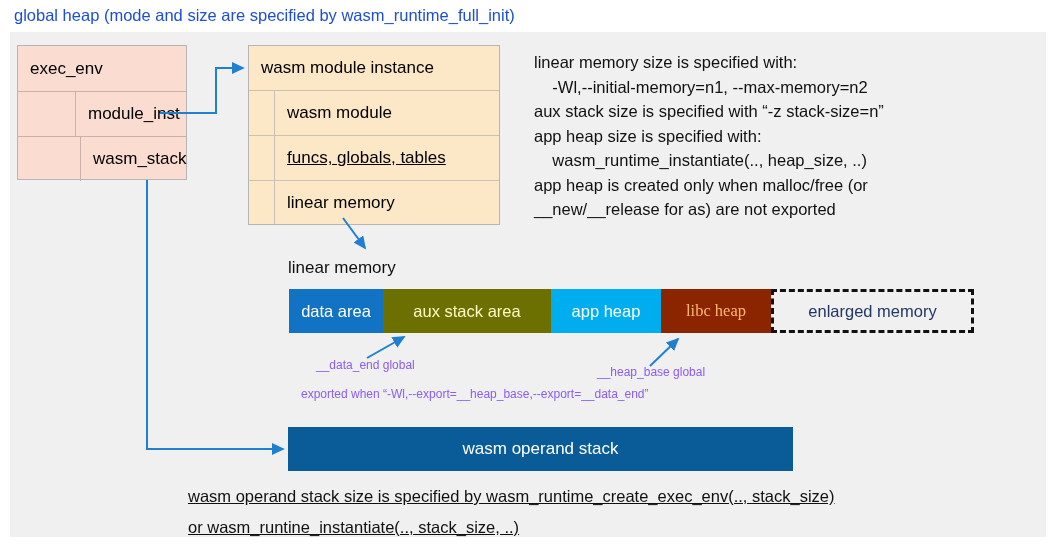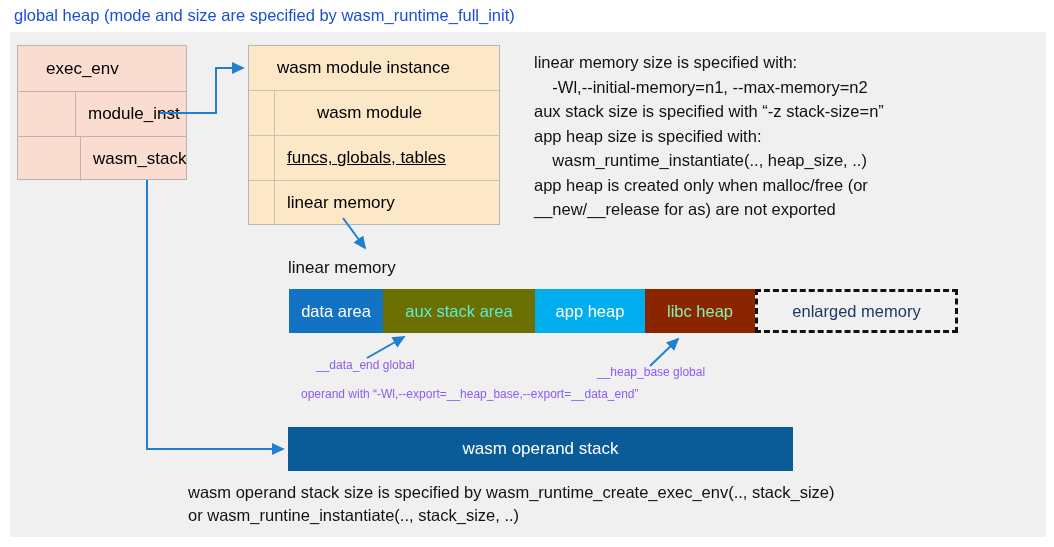--- a/index.html
+++ b/index.html
@@ -56,21 +56,21 @@
     width: 26px;
     align-self: stretch;
     flex: 0 0 26px;
     box-sizing: border-box;
     border-right: 1px solid #c9c2b4;
   }
   .struct-row .rowtext {
     padding-left: 12px;
     white-space: nowrap;
   }
-  .struct-row.head .rowtext { padding-left: 12px; margin-left: 16px; }
+  .struct-row.head .rowtext { padding-left: 12px; }
 
   
   #exec-env-box {
     left: 17px;
     top: 45px;
     width: 170px;
     height: 135px;
     background: #fadcd0;
   }
   #exec-env-box .struct-row { border-bottom-color: #c8b1a7; }
@@ -81,21 +81,21 @@
 
   
   #module-instance-box {
     left: 248px;
     top: 45px;
     width: 252px;
     height: 180px;
     background: #fce7c6;
   }
   #mi-row-head    { height: 45px; }
-  #mi-row-module  { height: 45px; gap: 30px; }
+  #mi-row-module  { height: 45px; }
   #mi-row-funcs   { height: 45px; text-decoration: underline; }
   #mi-row-linear  { height: 43px; }
 
   
   #notes-block {
     position: absolute;
     left: 534px;
     top: 50px;
     font-size: 16.5px;
     line-height: 24.5px;
@@ -159,23 +159,24 @@
     font-size: 17px;
     white-space: nowrap;
   }
 
   
   #bottom-note {
     position: absolute;
     left: 188px;
     top: 481px;
     font-size: 16.5px;
-    line-height: 23px;
+    line-height: 31px;
     color: #111;
     white-space: pre;
+    text-decoration: underline;
   }
 
   
   #connectors {
     position: absolute;
     left: 0;
     top: 0;
     width: 1054px;
     height: 547px;
     pointer-events: none;
@@ -227,37 +228,37 @@
     wasm_runtime_instantiate(.., heap_size, ..)
 app heap is created only when malloc/free (or
 __new/__release for as) are not exported</div>
 
 <div id="linear-memory-label">linear memory</div>
 
 <div id="memory-bar">
     <div class="mem-seg" style="width: 94px; background: rgb(18, 114, 196); color: rgb(255, 255, 255);">
       <span>data area</span>
     </div>
-    <div class="mem-seg" style="width: 152px; background: rgb(107, 112, 0); color: #5eead4;">
+    <div class="mem-seg" style="width: 168px; background: rgb(107, 112, 0); color: #fef9c3;">
       <span>aux stack area</span>
     </div>
     <div class="mem-seg" style="width: 110px; background: rgb(0, 174, 239); color: rgb(255, 255, 255);">
       <span>app heap</span>
     </div>
-    <div class="mem-seg" style="width: 110px; background: rgb(139, 37, 0); color: #86efac;">
+    <div class="mem-seg" style="width: 110px; background: rgb(139, 37, 0); color: #fdba74; font-family: Liberation Serif, serif;">
       <span>libc heap</span>
     </div>
     <div class="mem-seg dashed" style="width: 203px; color: rgb(31, 56, 100);">
       <span>enlarged memory</span>
     </div>
   </div>
 
 <div id="ann-data-end" class="annotation">__data_end global</div>
 <div id="ann-heap-base" class="annotation">__heap_base global</div>
-<div id="ann-exported" class="annotation">operand with “-Wl,--export=__heap_base,--export=__data_end”</div>
+<div id="ann-exported" class="annotation">exported when “-Wl,--export=__heap_base,--export=__data_end”</div>
 
 <div id="operand-stack-bar">
   <span>wasm operand stack</span>
 </div>
 
 <div id="bottom-note">wasm operand stack size is specified by wasm_runtime_create_exec_env(.., stack_size)
 or wasm_runtine_instantiate(.., stack_size, ..)</div>
 
 <svg id="connectors" viewBox="0 0 1054 547">
   <defs>

